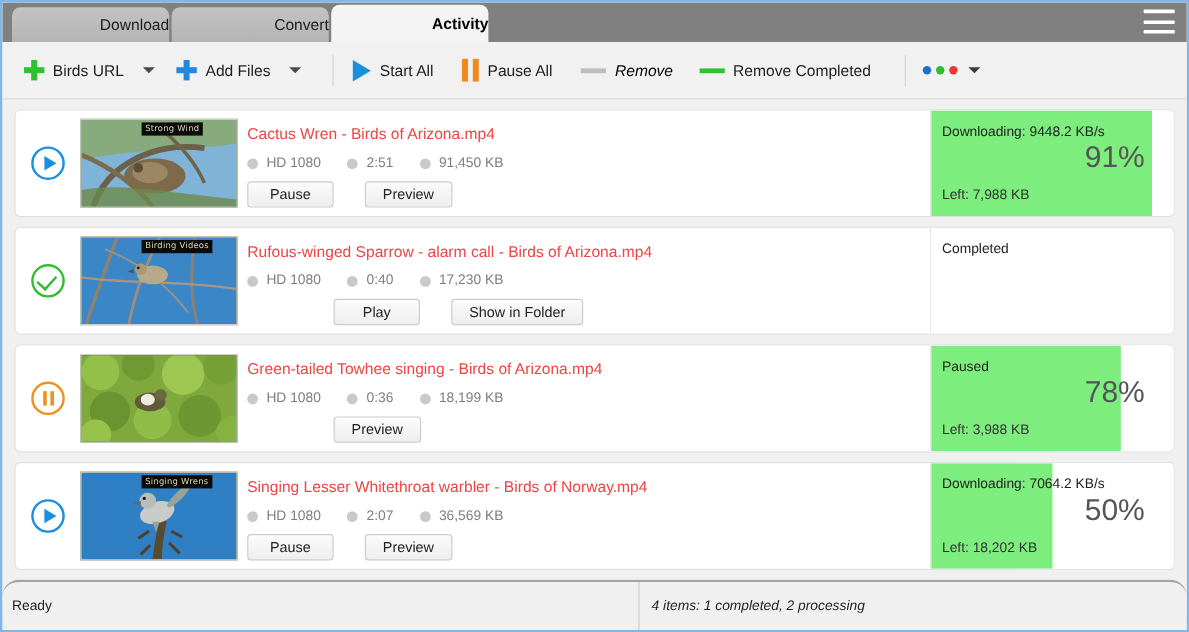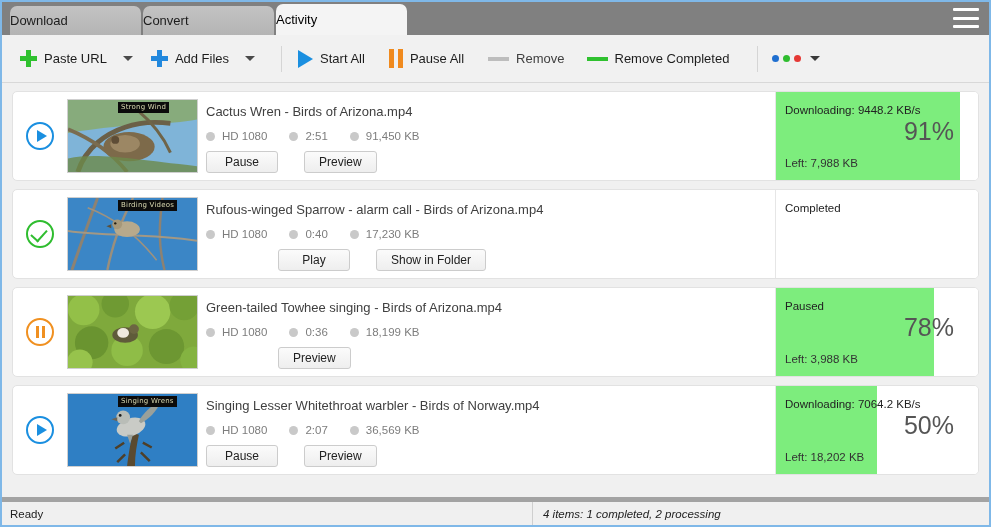--- a/index.html
+++ b/index.html
@@ -32,31 +32,32 @@
   }
   .tab {
     width: 131px;
     height: 29px;
     margin-right: 2px;
     background: linear-gradient(to bottom, #c3c3c3 0%, #b4b4b4 100%);
     border-top-left-radius: 7px;
     border-top-right-radius: 7px;
     display: flex;
     align-items: center;
-    justify-content: flex-start;
+    justify-content: flex-end;
     font-size: 13px;
     color: #1c1c1c;
     box-sizing: border-box;
     cursor: pointer;
     user-select: none;
+    padding-left: 10px;
   }
   .tab.active {
     background: #f4f4f4;
     height: 31px;
-    font-weight: normal;
+    font-weight: bold;
     color: #000;
   }
   .hamburger {
     position: absolute;
     right: 10px;
     top: 6px;
     width: 26px;
     height: 20px;
     display: flex;
     flex-direction: column;
@@ -84,21 +85,21 @@
     display: flex;
     align-items: center;
     height: 34px;
     padding: 0 4px;
     font-size: 13px;
     color: #1d1d1d;
     cursor: pointer;
     user-select: none;
     white-space: nowrap;
   }
-  .tbtn.disabled { color: #404040; cursor: default; }
+  .tbtn.disabled { color: #000000; cursor: default; font-style: italic; }
   .tbtn-label { margin-left: 7px; }
 
   .plus {
     position: relative;
     width: 17px; height: 17px;
     flex: none;
   }
   .plus::before, .plus::after {
     content: ""; position: absolute; background: currentColor;
   }
@@ -227,21 +228,21 @@
   .info {
     flex: 1 1 auto;
     min-width: 0;
     padding-left: 8px;
     align-self: flex-start;
     padding-top: 12px;
     box-sizing: border-box;
   }
   .title {
     font-size: 13px;
-    color: #404040;
+    color: #ef4444;
     white-space: nowrap;
     overflow: hidden;
     text-overflow: ellipsis;
   }
   .meta {
     display: flex;
     align-items: center;
     margin-top: 11px;
     font-size: 11.5px;
     color: #7d7d7d;
@@ -306,28 +307,29 @@
   .pleft {
     position: absolute; left: 9px; bottom: 11px;
     font-size: 11.5px; color: #333;
     white-space: nowrap;
   }
 
   
   .statusbar {
     position: absolute;
     left: 0; right: 0; bottom: 0;
-    height: 28px;
+    height: 42px;
     background: #f0f0f0;
-    border-top: 5px solid #a3a3a3;
+    border-top: 2px solid #a3a3a3;
     display: flex;
     align-items: center;
     font-size: 11.5px;
     color: #222;
     box-sizing: border-box;
+    border-radius: 14px;
   }
   .sb-cell { display: flex; align-items: center; height: 100%; }
   .sb-ready { width: 530px; padding-left: 8px; box-sizing: border-box; }
   .sb-speed { width: 207px; justify-content: center; border-left: 1px solid #cfcfcf; }
   .sb-items { flex: 1; padding-left: 10px; border-left: 1px solid #cfcfcf; box-sizing: border-box; font-style: italic; }
   .dn-arrow {
     width: 0; height: 0;
     border-left: 5px solid transparent;
     border-right: 5px solid transparent;
     border-top: 7px solid #9b9b9b;
@@ -358,21 +360,21 @@
     <div class="hamburger">
       <span></span>
       <span></span>
       <span></span>
     </div>
   </div>
 
   <div class="toolbar">
     <div class="tbtn">
       <span class="plus green"></span>
-      <span class="tbtn-label">Paste URL</span>
+      <span class="tbtn-label">Birds URL</span>
     </div>
     <div class="caret"></div>
 
     <div class="tbtn">
       <span class="plus blue"></span>
       <span class="tbtn-label">Add Files</span>
     </div>
     <div class="caret"></div>
 
     <div class="tsep"></div>

